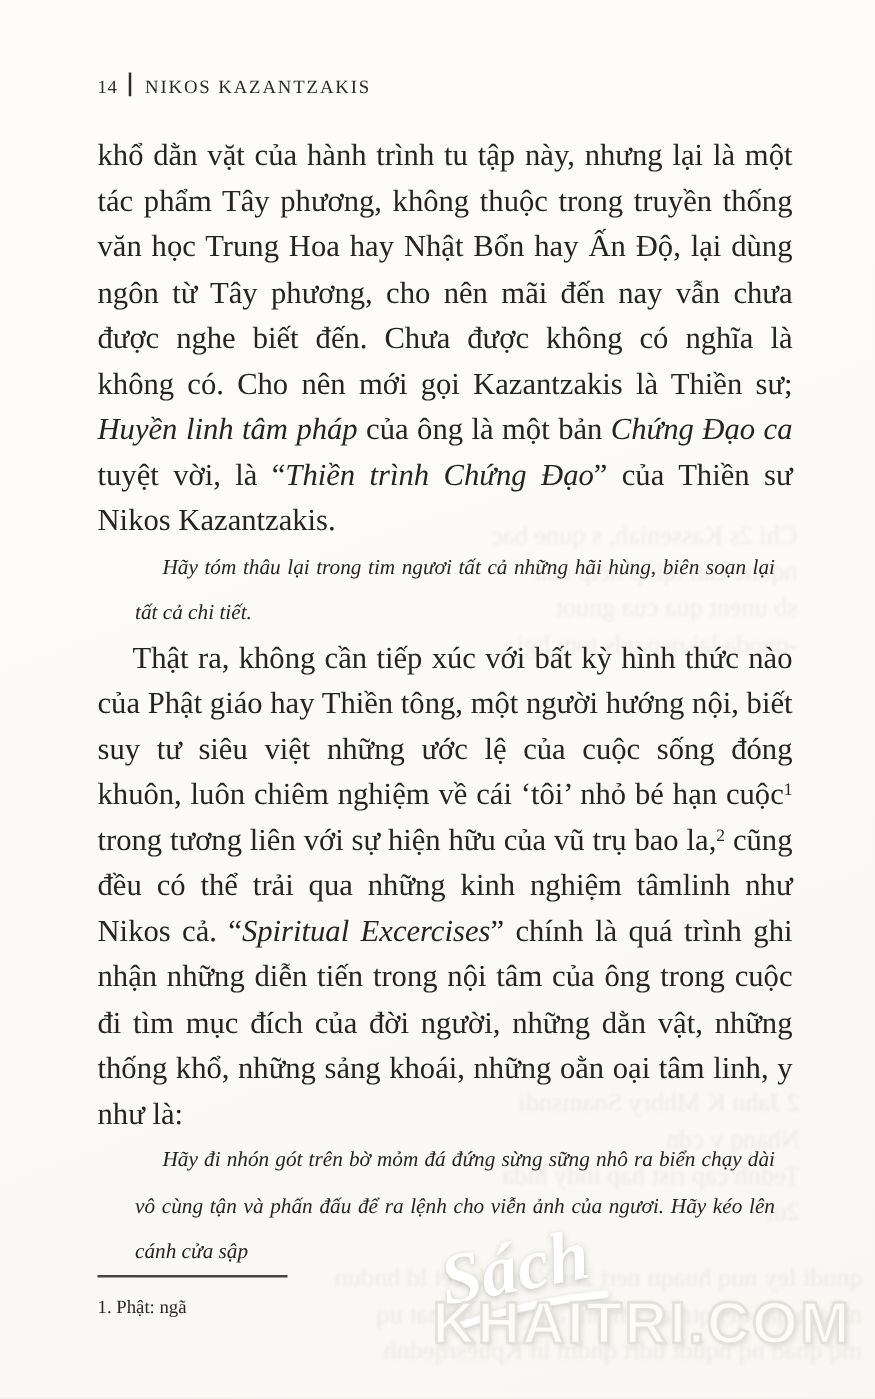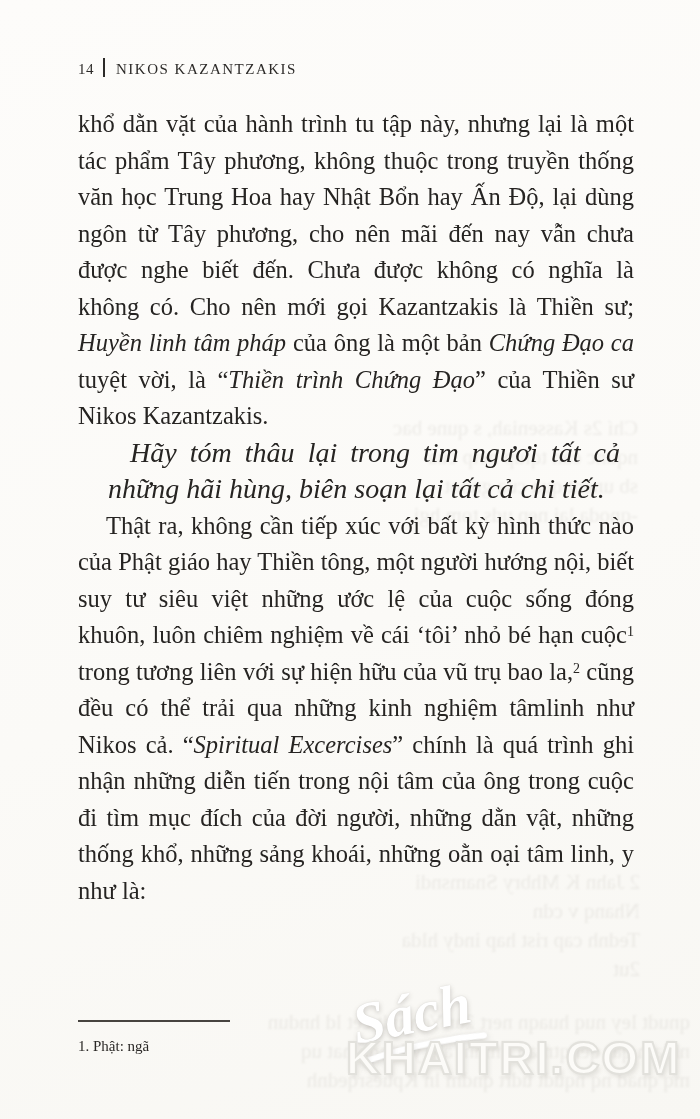--- a/index.html
+++ b/index.html
@@ -53,21 +53,21 @@
   }
   .hdr-title{letter-spacing:1.5px;}
   .para{
     margin:0;font-size:24.5px;line-height:36.5px;
     text-align:justify;text-justify:inter-word;
   }
   .para em{font-style:italic;}
   .para sup{font-size:14px;line-height:0;vertical-align:7px;}
   .indent-first{text-indent:28px;}
   .quote{
-    margin:0 14px 0 30px;font-size:28px;line-height:36.5px;
+    margin:0 14px 0 30px;font-size:17px;line-height:36.5px;
     font-style:italic;text-align:justify;text-indent:22px;
   }
   
   .footnotes{
     position:absolute;z-index:3;left:78px;top:1020px;width:480px;
     color:#2a2826;
   }
   .fn-rule{width:152px;border-top:2px solid #474440;margin-bottom:9px;}
   .fn{font-size:15px;line-height:30px;}
 </style>
@@ -105,20 +105,21 @@
     <header class="page-header">
       <span>14</span><span class="hdr-bar"></span><span class="hdr-title">NIKOS KAZANTZAKIS</span>
     </header>
 
     <p class="para"><span>khổ dằn vặt của hành trình tu tập này, nhưng lại là một tác phẩm Tây phương, không thuộc trong truyền thống văn học Trung Hoa hay Nhật Bổn hay Ấn Độ, lại dùng ngôn từ Tây phương, cho nên mãi đến nay vẫn chưa được nghe biết đến. Chưa được không có nghĩa là không có. Cho nên mới gọi Kazantzakis là Thiền sư; </span><em>Huyền linh tâm pháp</em><span> của ông là một bản </span><em>Chứng Đạo ca</em><span> tuyệt vời, là “</span><em>Thiền trình Chứng Đạo</em><span>” của Thiền sư Nikos Kazantzakis.</span></p>
 
     <p class="quote">Hãy tóm thâu lại trong tim ngươi tất cả những hãi hùng, biên soạn lại tất cả chi tiết.</p>
 
     <p class="para indent-first"><span>Thật ra, không cần tiếp xúc với bất kỳ hình thức nào của Phật giáo hay Thiền tông, một người hướng nội, biết suy tư siêu việt những ước lệ của cuộc sống đóng khuôn, luôn chiêm nghiệm về cái ‘tôi’ nhỏ bé hạn cuộc</span><sup>1</sup><span> trong tương liên với sự hiện hữu của vũ trụ bao la,</span><sup>2</sup><span> cũng đều có thể trải qua những kinh nghiệm tâmlinh như Nikos cả. “</span><em>Spiritual Excercises</em><span>” chính là quá trình ghi nhận những diễn tiến trong nội tâm của ông trong cuộc đi tìm mục đích của đời người, những dằn vật, những thống khổ, những sảng khoái, những oằn oại tâm linh, y như là:</span></p>
 
+    <p class="quote">Hãy đi nhón gót trên bờ mỏm đá đứng sừng sững nhô ra biển chạy dài vô cùng tận và phấn đấu để ra lệnh cho viễn ảnh của ngươi. Hãy kéo lên cánh cửa sập</p>
   </div>
 
   <div class="footnotes">
     <div class="fn-rule"></div>
     <div class="fn">1. Phật: ngã</div>
   </div>
 
 </div>
 
 </body></html>

